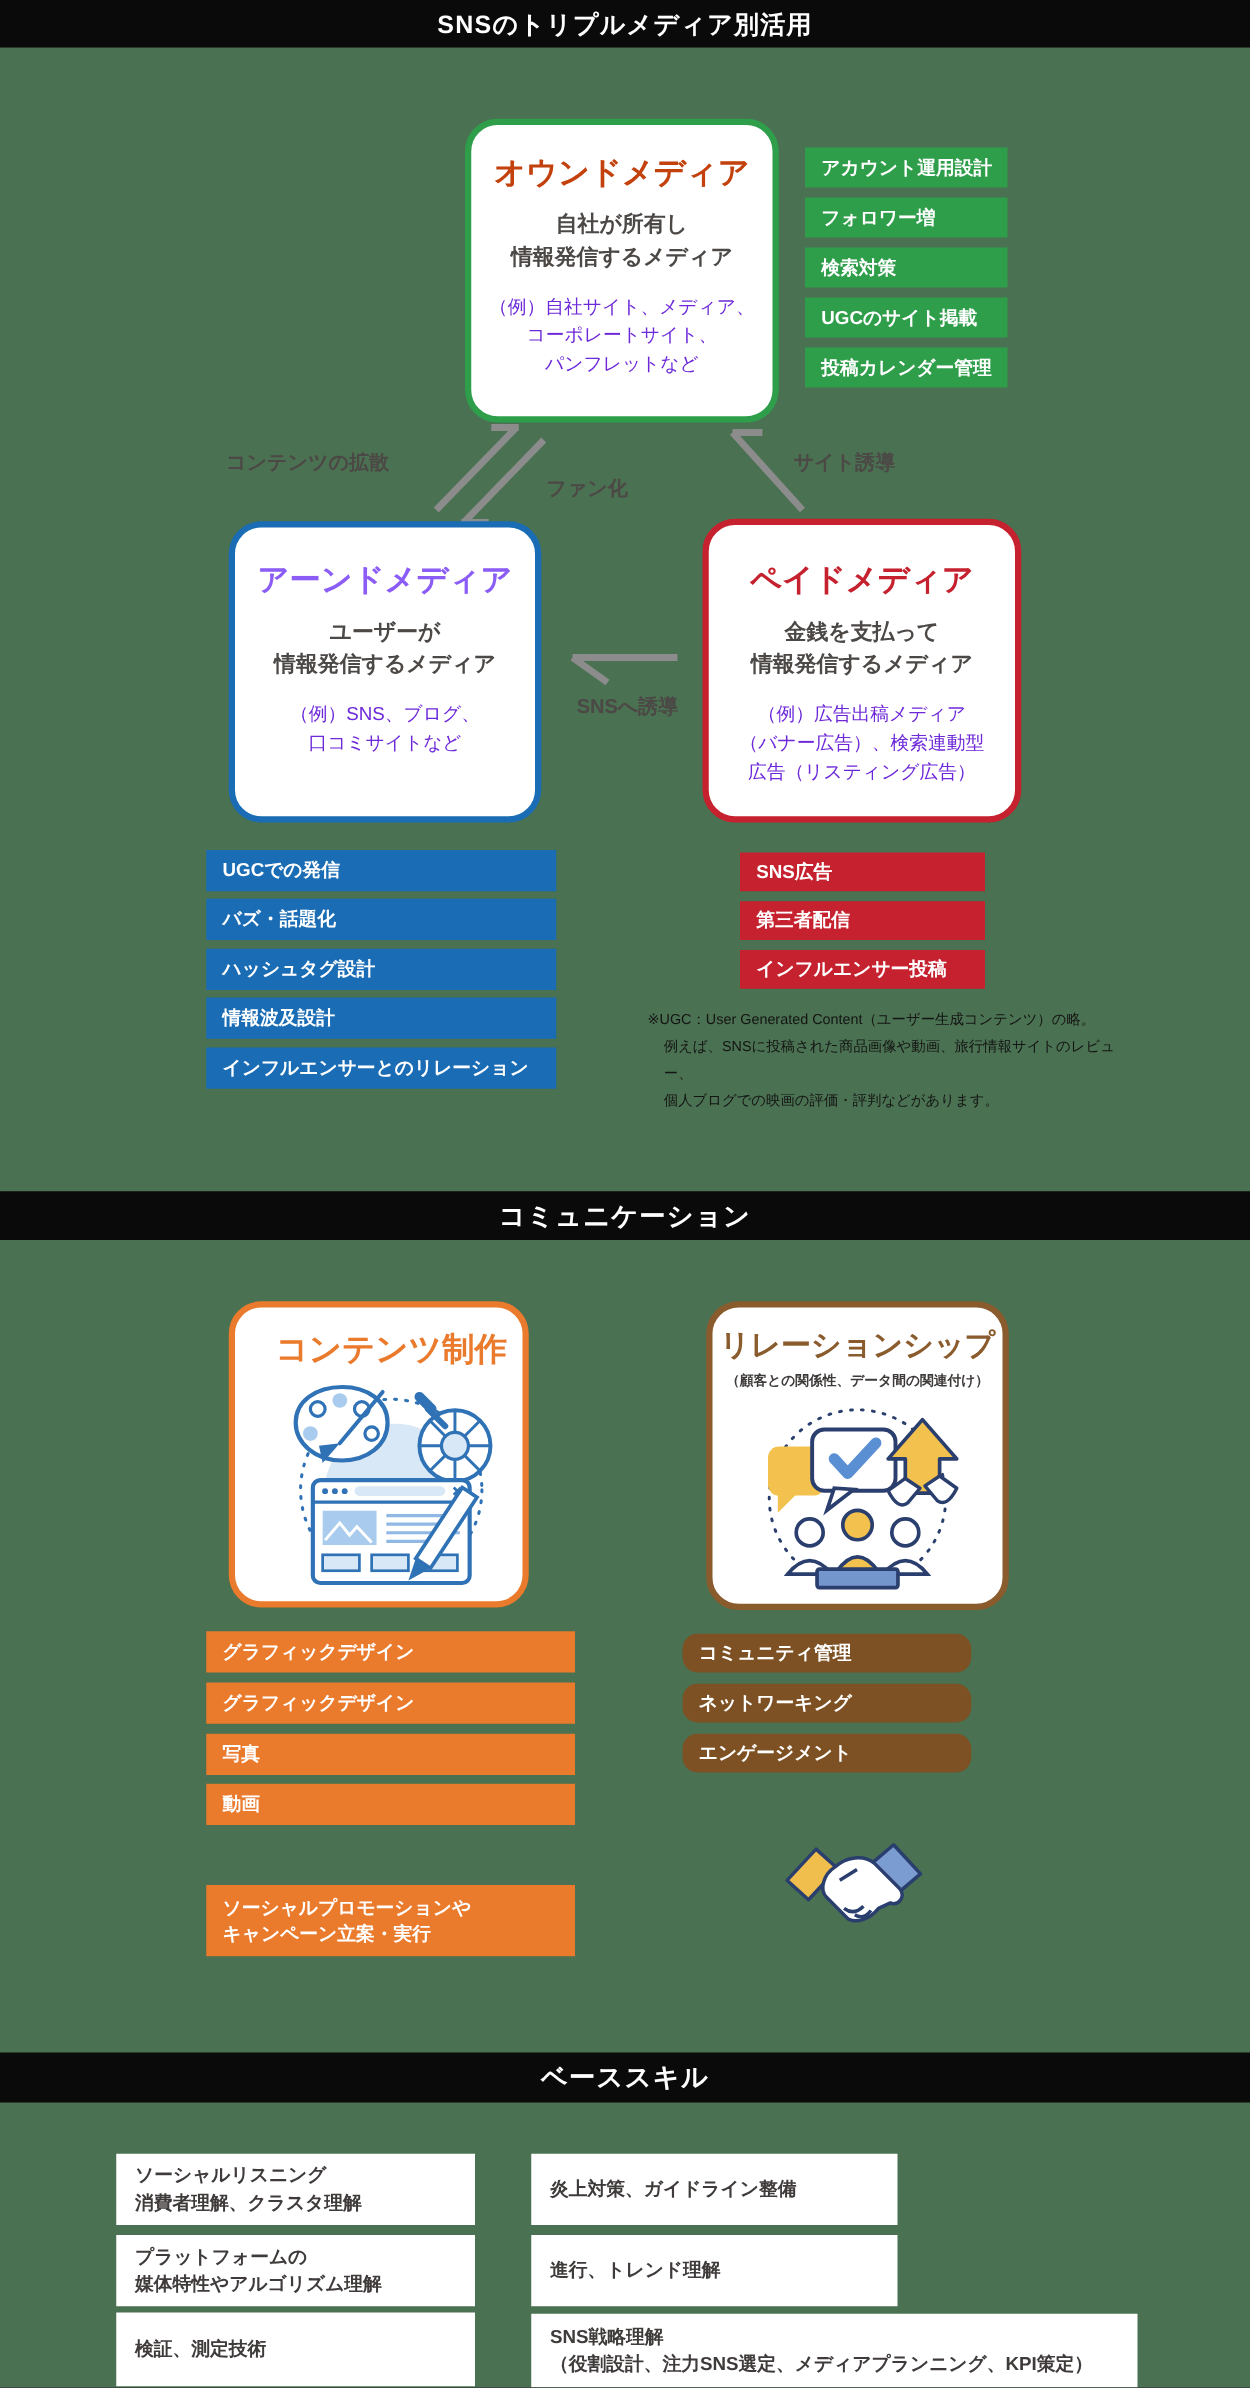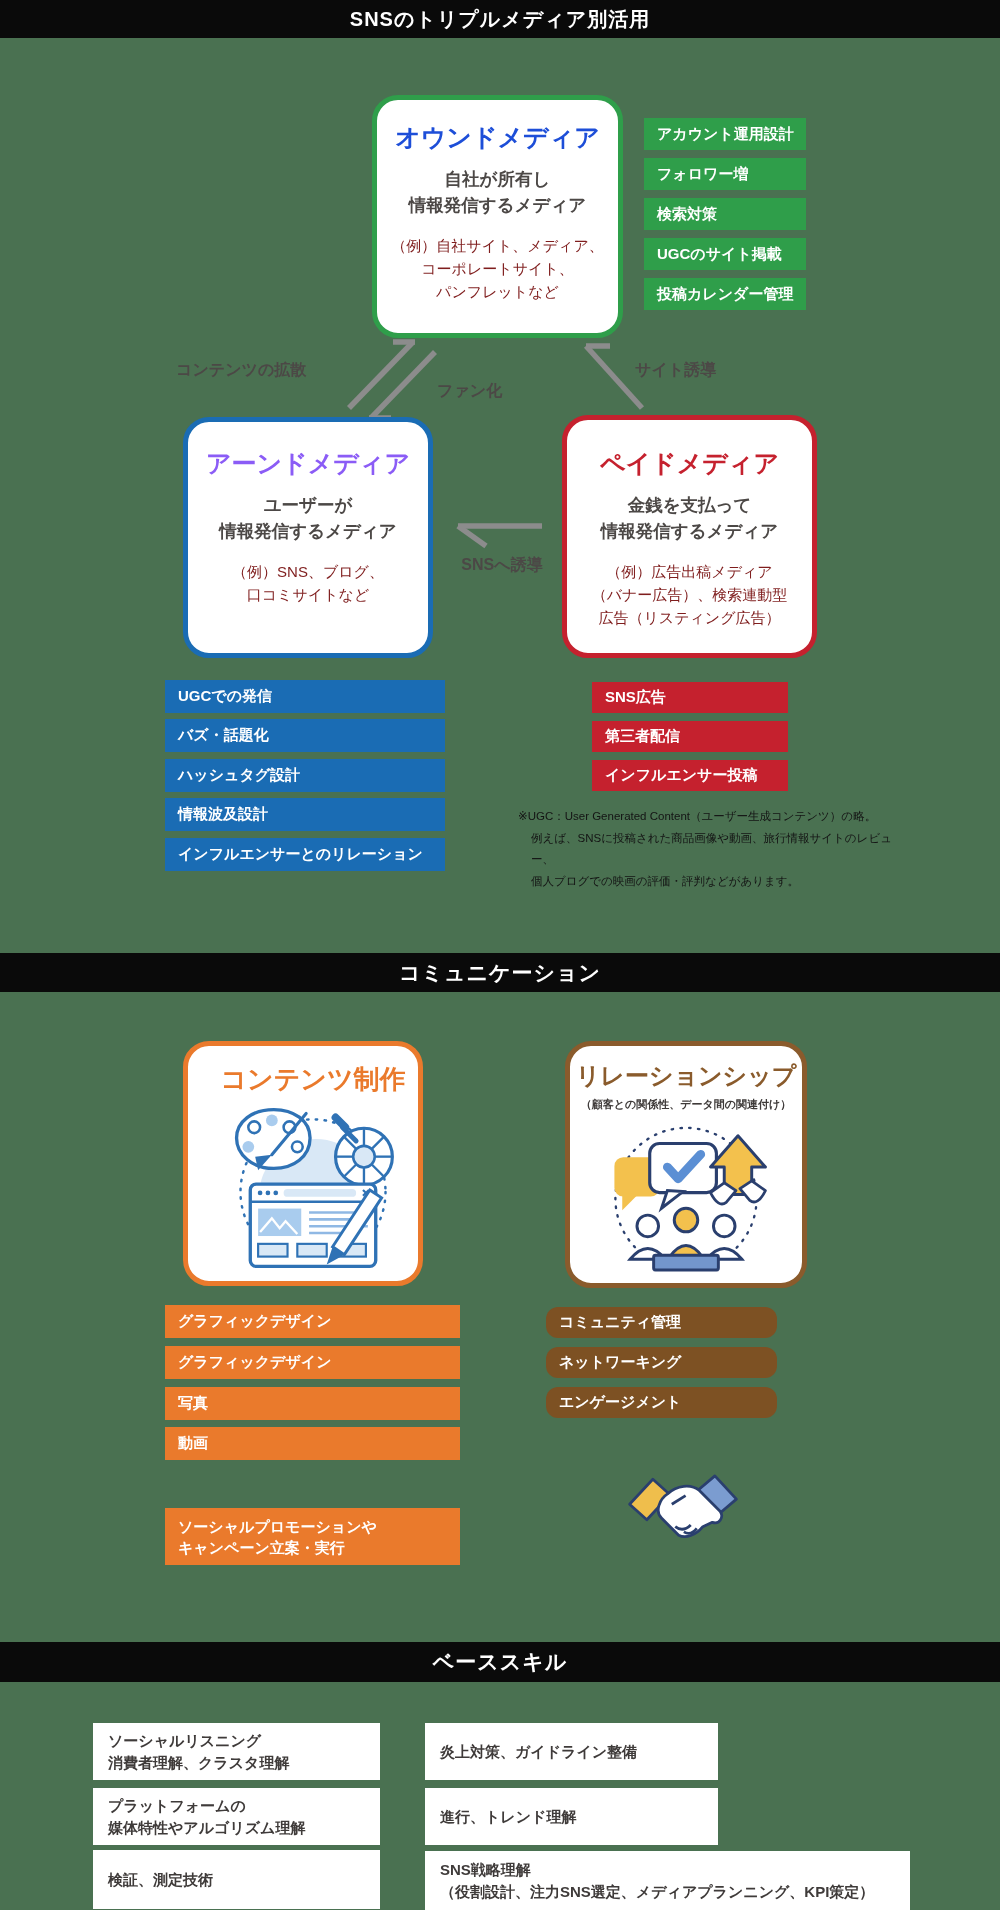--- a/index.html
+++ b/index.html
@@ -12,29 +12,29 @@
   .bar3{top:1642px;height:40px;font-size:21px;}
 
   .media-box{position:absolute;background:#fff;border-radius:26px;text-align:center;box-sizing:border-box;}
   .owned-box{left:372px;top:95px;width:251px;height:243px;border:5px solid #2F9E4A;}
   .earned-box{left:183px;top:417px;width:250px;height:241px;border:5px solid #1A6CB4;}
   .paid-box{left:562px;top:415px;width:255px;height:243px;border:5px solid #C5212E;}
   .content-box{left:183px;top:1041px;width:240px;height:245px;border:5px solid #EA7A2C;padding-left:20px;}
   .relation-box{left:565px;top:1041px;width:242px;height:247px;border:5px solid #8A5B2C;}
 
   .box-title{font-weight:700;font-size:25px;}
-  .owned-box .box-title{color:#1d4ed8;margin-top:21px;}
+  .owned-box .box-title{color:#c2410c;margin-top:21px;}
   .earned-box .box-title{color:#8b5cf6;margin-top:25px;}
   .paid-box .box-title{color:#C5212E;margin-top:27px;}
   .content-box .box-title{color:#EA7A2C;margin-top:16px;font-size:26px;}
   .relation-box .box-title{color:#8A5B2C;margin-top:14px;font-size:24px;}
   .box-subtitle{margin-top:5px;font-size:11px;font-weight:700;color:#3E3A39;}
 
   .box-desc{margin-top:12px;font-size:17.5px;font-weight:700;color:#4C4846;line-height:26px;}
-  .box-example{margin-top:16px;font-size:15px;font-weight:500;color:#7f1d1d;line-height:23px;}
+  .box-example{margin-top:16px;font-size:15px;font-weight:500;color:#6d28d9;line-height:23px;}
 
   .tag{position:absolute;color:#fff;font-weight:700;font-size:15px;display:flex;align-items:center;
        padding-left:13px;box-sizing:border-box;}
   .tag-green{left:644px;width:162px;height:32px;background:#2F9E4A;}
   .tag-blue{left:165px;width:280px;height:33px;background:#1A6CB4;}
   .tag-red{left:592px;width:196px;height:31px;background:#C5212E;}
   .tag-orange{left:165px;width:295px;height:33px;background:#EA7A2C;}
   .tag-orange.tall{height:57px;flex-direction:column;align-items:flex-start;justify-content:center;line-height:21px;}
   .tag-brown{left:546px;width:231px;height:31px;background:#7D5123;border-radius:12px;}
 
@@ -79,21 +79,21 @@
   <div class="tag tag-green" style="top:278px">投稿カレンダー管理</div>
 
   <svg class="arrow-svg" style="left:335px;top:337px" width="115" height="86" viewBox="0 0 115 86">
     <g stroke="#8C8C8C" stroke-width="5.5" fill="none">
       <line x1="78" y1="5" x2="14" y2="71"></line>
       <line x1="58" y1="5" x2="80" y2="5"></line>
       <line x1="100" y1="15" x2="36" y2="81"></line>
       <line x1="34" y1="81" x2="56" y2="81"></line>
     </g>
   </svg>
-  <div class="arrow-label" style="left:176px;top:360px;width:180px;text-align:left">コンテンツの拡散</div>
+  <div class="arrow-label" style="left:156px;top:360px;width:180px;text-align:center">コンテンツの拡散</div>
   <div class="arrow-label" style="left:437px;top:381px">ファン化</div>
 
   <svg class="arrow-svg" style="left:578px;top:338px" width="72" height="74" viewBox="0 0 72 74">
     <g stroke="#8C8C8C" stroke-width="5.5" fill="none">
       <line x1="64" y1="70" x2="8" y2="8"></line>
       <line x1="8" y1="8" x2="32" y2="8"></line>
     </g>
   </svg>
   <div class="arrow-label" style="left:635px;top:360px">サイト誘導</div>
 

